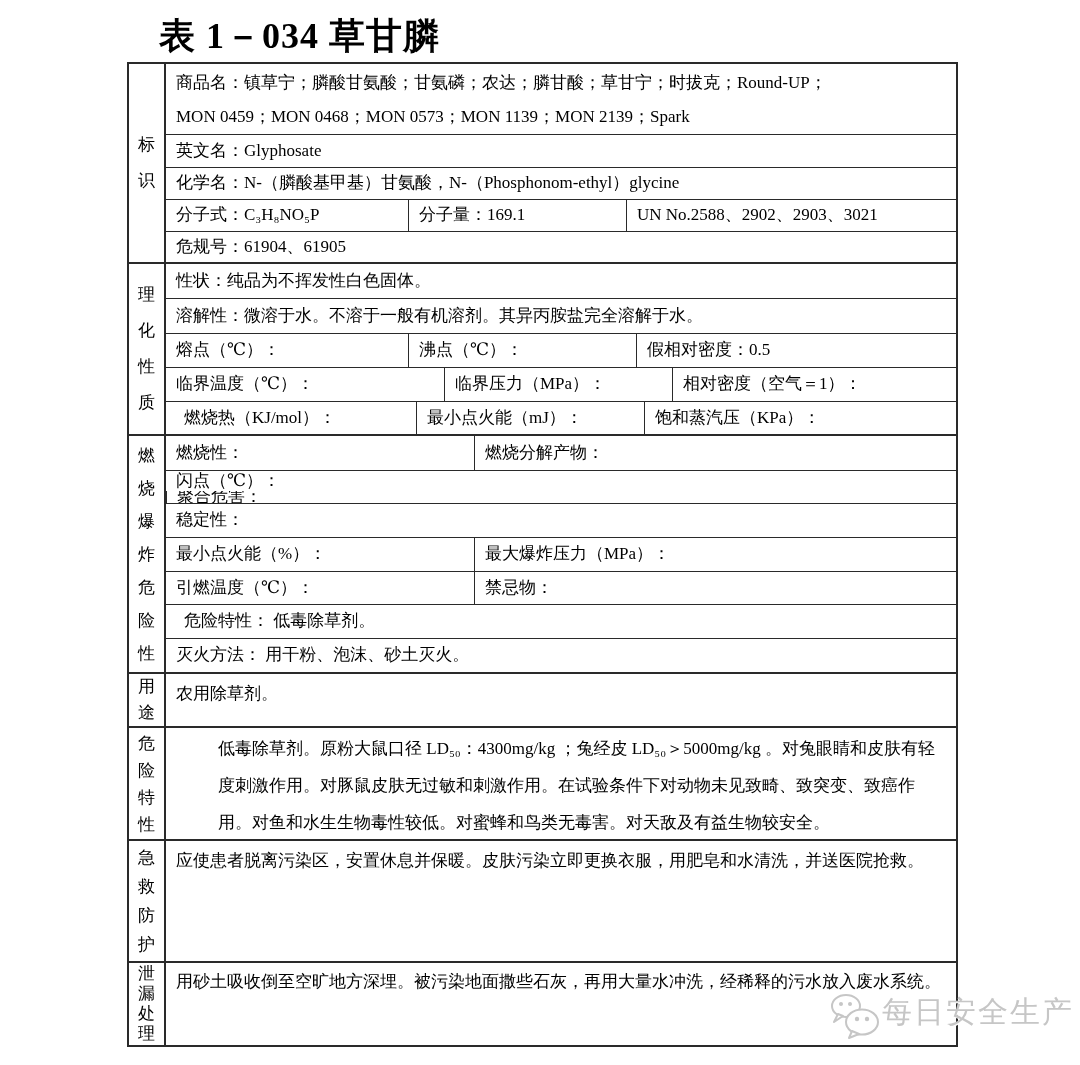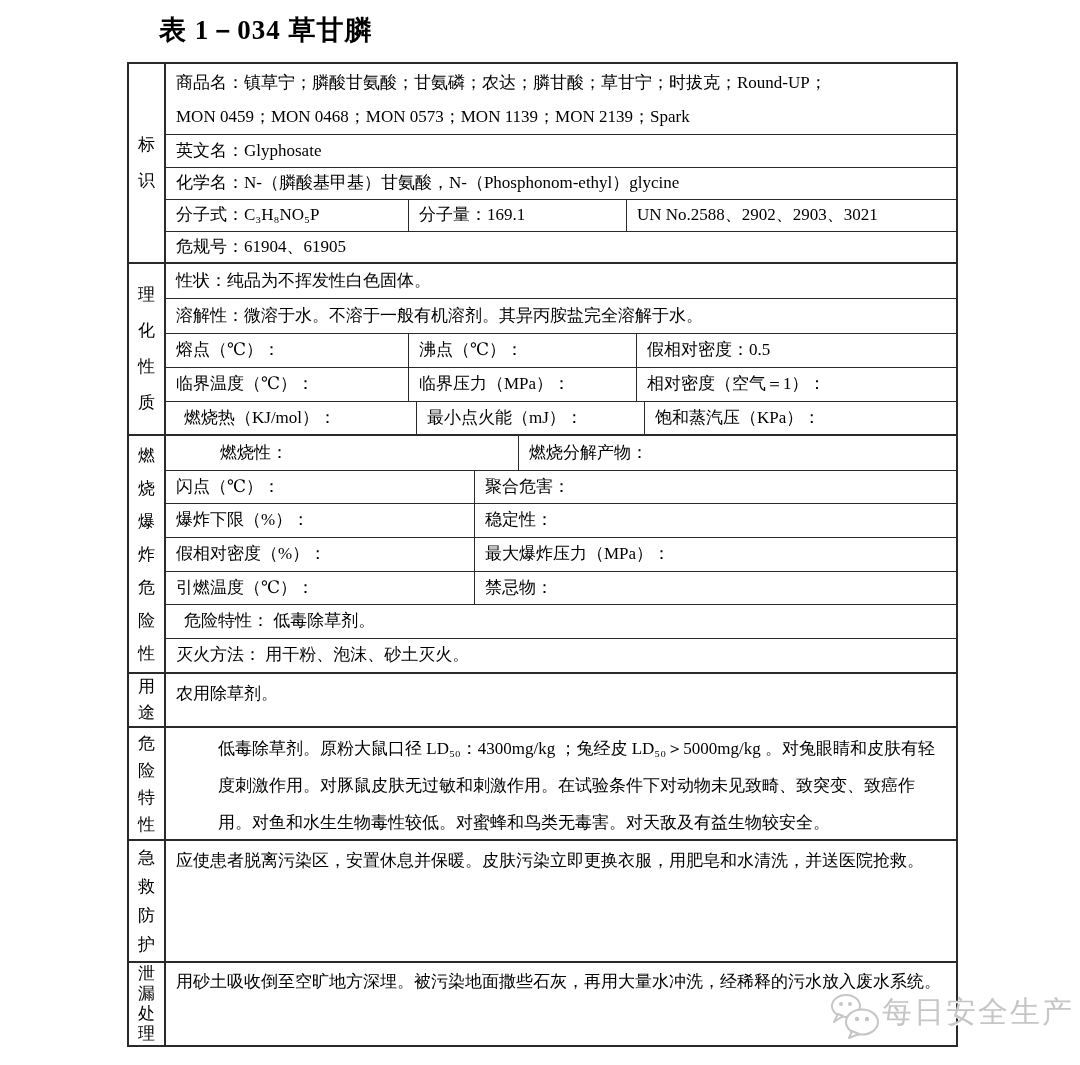--- a/index.html
+++ b/index.html
@@ -3,21 +3,21 @@
 <meta charset="utf-8">
 <style>
   html,body{margin:0;padding:0;}
   body{
     width:1080px;height:1065px;overflow:hidden;position:relative;
     background:#ffffff;color:#000;
     font-family:"Liberation Serif","DejaVu Serif",serif;
   }
   .title{
     position:absolute;left:159px;top:12px;margin:0;
-    font-size:27px;font-weight:bold;letter-spacing:1px;white-space:nowrap;
+    font-size:36px;font-weight:bold;letter-spacing:1px;white-space:nowrap;
   }
   .table{
     position:absolute;left:127px;top:62px;width:831px;
     box-sizing:border-box;border:2px solid #2a2a2a;background:#fff;
     font-size:17px;line-height:1.2;
   }
   .section{display:flex;}
   .section + .section{border-top:2px solid #2a2a2a;}
   .section-label{
     flex:0 0 37px;width:37px;box-sizing:border-box;
@@ -89,55 +89,54 @@
         <div class="row" style="height: 35px;">
           <div class="cell" style="flex: 1 1 0%;">溶解性：微溶于水。不溶于一般有机溶剂。其异丙胺盐完全溶解于水。</div>
         </div>
         <div class="row" style="height: 34px;">
           <div class="cell" style="width: 242px;">熔点（℃）：</div>
           <div class="cell" style="width: 228px;">沸点（℃）：</div>
           <div class="cell" style="flex: 1 1 0%;">假相对密度：0.5</div>
         </div>
         <div class="row" style="height: 34px;">
           <div class="cell" style="width: 242px;">临界温度（℃）：</div>
-          <div class="cell" style="width: 228px;">临界压力（MPa）：</div>
+          <div class="cell" style="width: 228px; margin-left: 36px;">临界压力（MPa）：</div>
           <div class="cell" style="flex: 1 1 0%;">相对密度（空气＝1）：</div>
         </div>
         <div class="row" style="height: 33px; padding-left: 8px;">
           <div class="cell" style="width: 242px;">燃烧热（KJ/mol）：</div>
           <div class="cell" style="width: 228px;">最小点火能（mJ）：</div>
           <div class="cell" style="flex: 1 1 0%; text-align: center;">饱和蒸汽压（KPa）：</div>
         </div>
       </div>
     </div>
     <div class="section">
       <div class="section-label">
         <div style="line-height: 33px;">燃</div>
         <div style="line-height: 33px;">烧</div>
         <div style="line-height: 33px;">爆</div>
         <div style="line-height: 33px;">炸</div>
         <div style="line-height: 33px;">危</div>
         <div style="line-height: 33px;">险</div>
         <div style="line-height: 33px;">性</div>
       </div>
       <div class="section-body">
-        <div class="row" style="height: 34px; margin-left: 44px;">
+        <div class="row" style="height: 34px;">
           <div class="cell" style="width: 308px;">燃烧性：</div>
           <div class="cell" style="flex: 1 1 0%;">燃烧分解产物：</div>
         </div>
-        <div class="row" style="height: 33px;">
+        <div class="row" style="height: 33px; flex-direction: column;">
           <div class="cell" style="width: 308px;">闪点（℃）：</div>
           <div class="cell" style="flex: 1 1 0%;">聚合危害：</div>
         </div>
         <div class="row" style="height: 34px;">
-          <div class="cell" style="width: 308px;">爆炸下限（%）：</div>
           <div class="cell" style="flex: 1 1 0%;">稳定性：</div>
         </div>
         <div class="row" style="height: 34px;">
-          <div class="cell" style="width: 308px;">假相对密度（%）：</div>
+          <div class="cell" style="width: 308px;">最小点火能（%）：</div>
           <div class="cell" style="flex: 1 1 0%;">最大爆炸压力（MPa）：</div>
         </div>
         <div class="row" style="height: 33px;">
           <div class="cell" style="width: 308px;">引燃温度（℃）：</div>
           <div class="cell" style="flex: 1 1 0%;">禁忌物：</div>
         </div>
         <div class="row" style="height: 34px;">
           <div class="cell" style="flex: 1 1 0%; margin-left: 8px;">危险特性： 低毒除草剂。</div>
         </div>
         <div class="row" style="height: 34px;">

